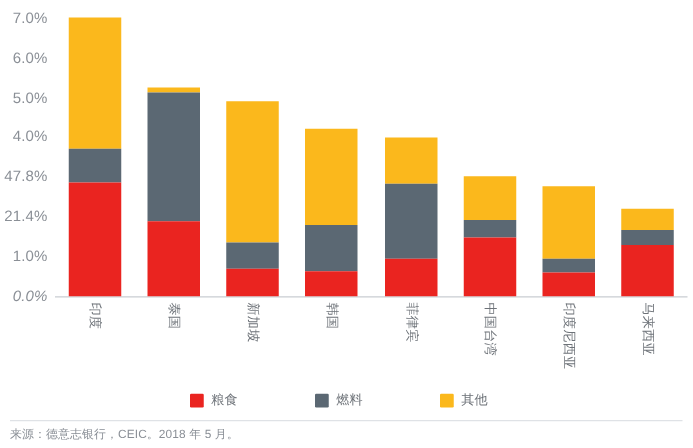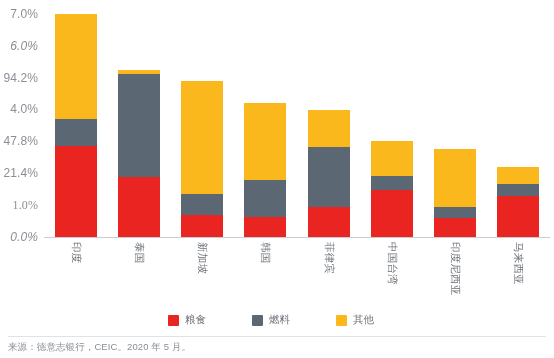--- a/index.html
+++ b/index.html
@@ -110,21 +110,21 @@
   
   .legend {
     position: absolute;
     left: 0;
     top: 310px;
     width: 542px;
     height: 20px;
     display: flex;
     justify-content: center;
     align-items: center;
-    gap: 46px;
+    gap: 62px;
   }
   .legend-item {
     display: flex;
     align-items: center;
     gap: 6px;
   }
   .legend-swatch {
     width: 11px;
     height: 11px;
     display: block;
@@ -157,26 +157,26 @@
 </style>
 </head>
 <body>
 
 <div id="chart-root">
 
   <div class="plot-wrap">
 
     <div class="y-axis">
         <div class="y-tick" style="top: 237px; font-style: italic;">0.0%</div>
-        <div class="y-tick" style="top: 205.143px; font-family: Liberation Serif, serif;">1.0%</div>
+        <div class="y-tick" style="top: 205.143px;">1.0%</div>
         <div class="y-tick" style="top: 173.286px;">21.4%</div>
         <div class="y-tick" style="top: 141.429px;">47.8%</div>
         <div class="y-tick" style="top: 109px;">4.0%</div>
-        <div class="y-tick" style="top: 77.7143px;">94.2%</div>
-        <div class="y-tick" style="top: 45.8571px; font-style: italic;">6.0%</div>
+        <div class="y-tick" style="top: 77.7143px;">5.0%</div>
+        <div class="y-tick" style="top: 45.8571px;">6.0%</div>
         <div class="y-tick" style="top: 14px;">7.0%</div>
       </div>
 
     <div class="baseline"></div>
 
     <div class="bars-area">
         <div class="bar-col" style="left: 10.625px;">
           <div class="bar-stack">
             <span class="seg" style="height: 104.491px; background: rgb(251, 184, 28);"></span>
             <span class="seg" style="height: 27.7157px; background: rgb(91, 104, 115);"></span>
@@ -273,15 +273,15 @@
         <span class="legend-label">燃料</span>
       </div>
       <div class="legend-item">
         <span class="legend-swatch" style="background: rgb(251, 184, 28);"></span>
         <span class="legend-label">其他</span>
       </div>
     </div>
 
   <div class="footer-rule"></div>
 
-  <div class="source">来源：德意志银行，CEIC。2020 年 5 月。</div>
+  <div class="source">来源：德意志银行，CEIC。2018 年 5 月。</div>
 
 </div>
 
 </body></html>

